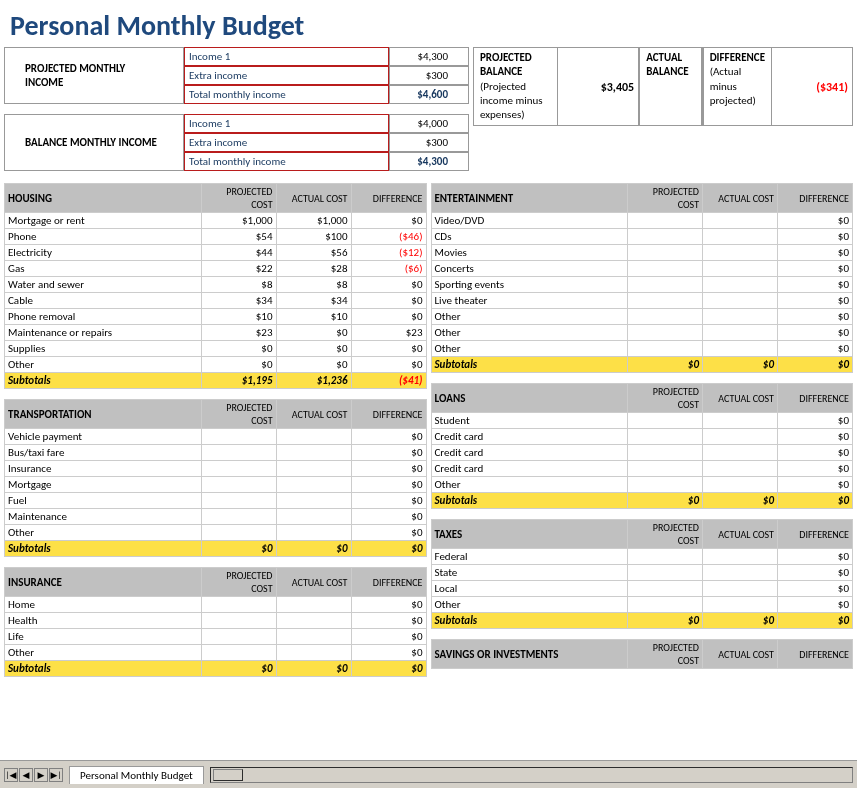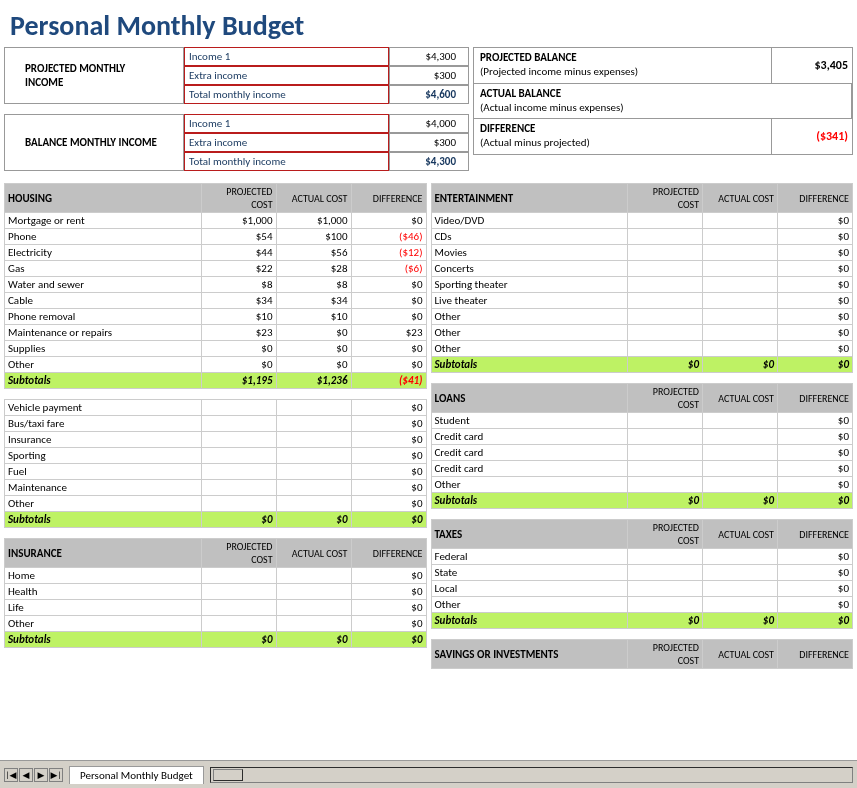--- a/index.html
+++ b/index.html
@@ -58,21 +58,21 @@
     .income-data-row .name-cell {
       flex: 1;
       border: 1px solid #b91c1c;
       padding: 2px 4px;
       font-size: 11px;
       color: #17375E;
     }
     .income-data-row .val-cell {
       width: 80px;
       border: 1px solid #999;
-      padding: 2px 12px;
+      padding: 2px 20px;
       font-size: 11px;
       text-align: right;
     }
     .income-data-row.total-row .name-cell {
       color: #17375E;
       font-weight: normal;
     }
     .income-data-row.total-row .val-cell {
       font-weight: bold;
       color: #17375E;
@@ -100,31 +100,30 @@
     .cat-table td {
       border: 1px solid #ccc;
       padding: 1px 3px;
       font-size: 11px;
     }
     .cat-table td.num-cell {
       text-align: right;
       width: 75px;
     }
     .cat-table tr.subtotal-row td {
-      background: #bef264;
+      background: #fde047;
       font-style: italic;
       font-weight: bold;
     }
     .red { color: #FF0000; }
     .blue-link { color: #17375E; }
 
     
     .balance-section {
       display: flex;
-      flex-direction: column;
       margin-bottom: 4px;
     }
     .balance-row {
       display: flex;
       flex-direction: row;
       align-items: stretch;
       border: 1px solid #999;
       margin-bottom: -1px;
     }
     .balance-label {
@@ -272,21 +271,20 @@
         <div class="balance-row">
           <div class="balance-label">
             <span style="font-weight:bold;">PROJECTED BALANCE</span>
             <span>(Projected income minus expenses)</span>
           </div>
           <div class="balance-val">$3,405</div>
         </div>
         <div class="balance-row">
           <div class="balance-label">
             <span style="font-weight:bold;">ACTUAL BALANCE</span>
-            <span>(Actual income minus expenses)</span>
           </div>
         </div>
         <div class="balance-row">
           <div class="balance-label">
             <span style="font-weight:bold;">DIFFERENCE</span>
             <span>(Actual minus projected)</span>
           </div>
           <div class="balance-val red">($341)</div>
         </div>
       </div>
@@ -374,40 +372,46 @@
           </tr>
         </tbody>
           </table>
       </div>
 
       <div style="height:6px;"></div>
 
       <div class="category-section">
         <table class="cat-table">
           <tbody>
+              <tr class="cat-header-row">
+            <td>TRANSPORTATION</td>
+            <td class="num-cell" style="font-size:10px;font-weight:normal;">Projected Cost</td>
+            <td class="num-cell" style="font-size:10px;font-weight:normal;">Actual Cost</td>
+            <td class="num-cell" style="font-size:10px;font-weight:normal;">Difference</td>
+          </tr>
           <tr>
                 <td>Vehicle payment</td>
                 <td class="num-cell"></td>
                 <td class="num-cell"></td>
                 <td class="num-cell">$0</td>
               </tr>
           <tr>
                 <td>Bus/taxi fare</td>
                 <td class="num-cell"></td>
                 <td class="num-cell"></td>
                 <td class="num-cell">$0</td>
               </tr>
           <tr>
                 <td>Insurance</td>
                 <td class="num-cell"></td>
                 <td class="num-cell"></td>
                 <td class="num-cell">$0</td>
               </tr>
           <tr>
-                <td>Sporting</td>
+                <td>Mortgage</td>
                 <td class="num-cell"></td>
                 <td class="num-cell"></td>
                 <td class="num-cell">$0</td>
               </tr>
           <tr>
                 <td>Fuel</td>
                 <td class="num-cell"></td>
                 <td class="num-cell"></td>
                 <td class="num-cell">$0</td>
               </tr>
@@ -509,21 +513,21 @@
                 <td class="num-cell"></td>
                 <td class="num-cell">$0</td>
               </tr>
           <tr>
                 <td>Concerts</td>
                 <td class="num-cell"></td>
                 <td class="num-cell"></td>
                 <td class="num-cell">$0</td>
               </tr>
           <tr>
-                <td>Sporting theater</td>
+                <td>Sporting events</td>
                 <td class="num-cell"></td>
                 <td class="num-cell"></td>
                 <td class="num-cell">$0</td>
               </tr>
           <tr>
                 <td>Live theater</td>
                 <td class="num-cell"></td>
                 <td class="num-cell"></td>
                 <td class="num-cell">$0</td>
               </tr>

